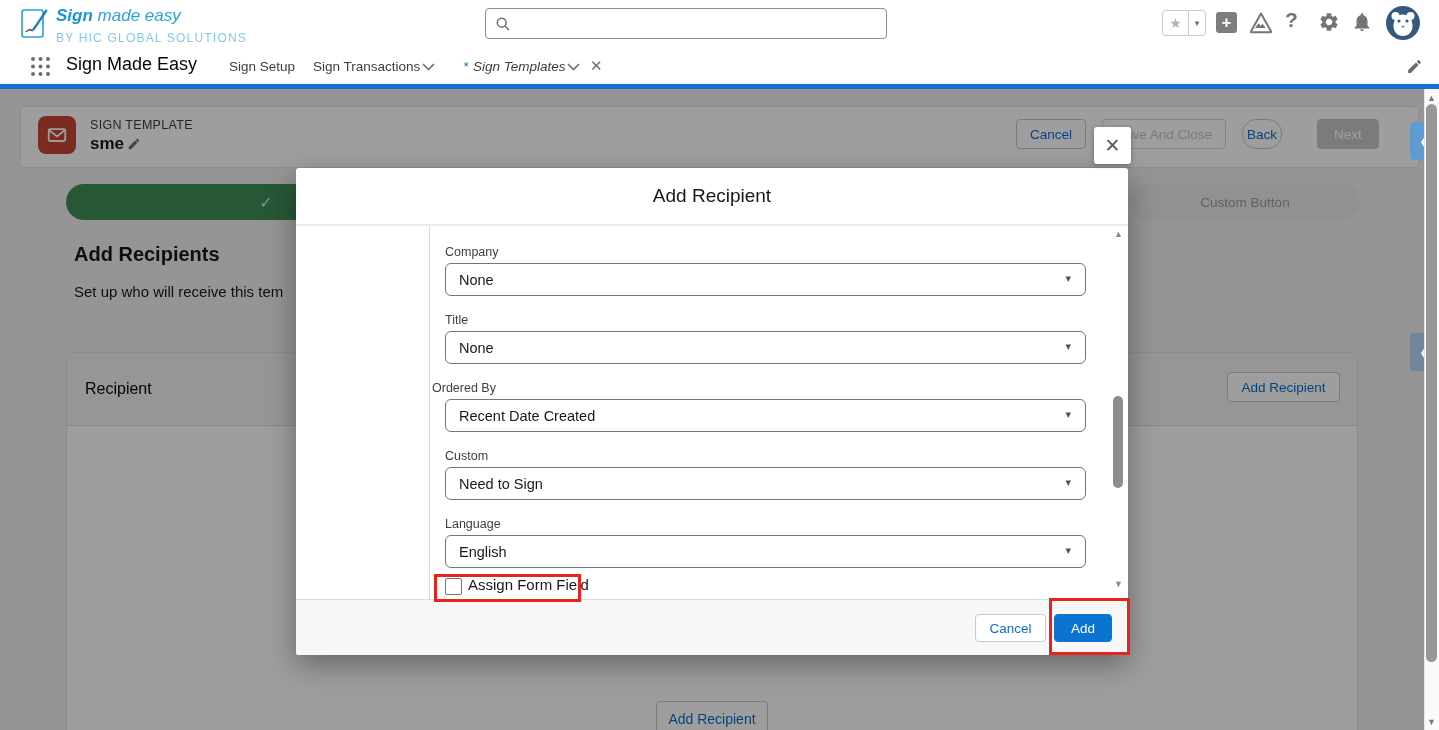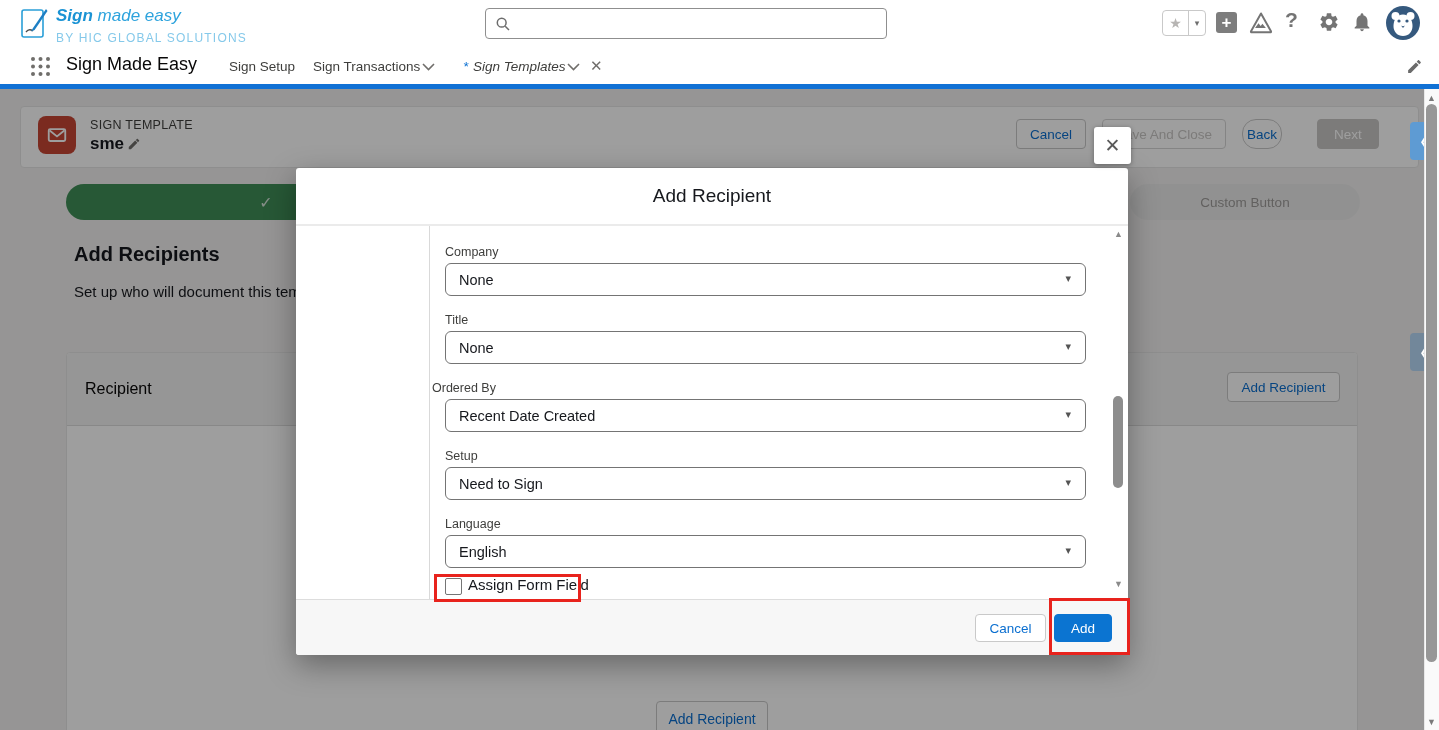--- a/index.html
+++ b/index.html
@@ -174,21 +174,21 @@
   <div class="abs btn btn-outline" style="left:1242px;top:119px;width:40px;height:30px;border-radius:14px;">Back</div>
   <div class="abs btn btn-brand-dis" style="left:1317px;top:119px;width:62px;height:30px;">Next</div>
 
   <div class="abs pill" style="left:66px;top:184px;width:400px;background:#3f8e57;display:flex;align-items:center;justify-content:center;">
     <span style="color:#d9e6dd;font-size:16px;">✓</span>
   </div>
   <div class="abs pill" style="left:470px;top:184px;width:620px;background:#3f8e57;"></div>
   <div class="abs pill" style="left:1130px;top:184px;width:230px;background:#ebebeb;color:#9e9c9a;font-size:13.5px;display:flex;align-items:center;justify-content:center;">Custom Button</div>
 
   <div class="abs" style="left:74px;top:243px;font-size:20px;font-weight:700;color:#16181d;">Add Recipients</div>
-  <div class="abs" style="left:74px;top:283px;font-size:15px;color:#16181d;">Set up who will document this tem</div>
+  <div class="abs" style="left:74px;top:283px;font-size:15px;color:#16181d;">Set up who will receive this tem</div>
 
   <div class="abs card" style="left:66px;top:352px;width:1292px;height:500px;">
     <div style="position:absolute;left:0;top:0;right:0;height:72px;background:#f2f2f2;border-bottom:1px solid #dcdcdc;border-radius:4px 4px 0 0;">
       <div style="position:absolute;left:18px;top:27px;font-size:16px;color:#080707;">Recipient</div>
       <div class="btn btn-outline" style="position:absolute;right:17px;top:19px;width:113px;height:30px;">Add Recipient</div>
     </div>
     <div class="btn btn-outline" style="position:absolute;left:calc(50% - 56px);top:348px;width:112px;height:36px;font-size:14px;">Add Recipient</div>
   </div>
 
   <div class="abs dim"></div>
@@ -216,21 +216,21 @@
       <span>None</span>
       <span class="select-caret">▾</span>
     </div>
 
     <div class="field-label" style="left:136px;top:213px;">Ordered By</div>
     <div class="select-box" style="top:231px;">
       <span>Recent Date Created</span>
       <span class="select-caret">▾</span>
     </div>
 
-    <div class="field-label" style="left:149px;top:281px;">Setup</div>
+    <div class="field-label" style="left:149px;top:281px;">Custom</div>
     <div class="select-box" style="top:299px;">
       <span>Need to Sign</span>
       <span class="select-caret">▾</span>
     </div>
 
     <div class="field-label" style="left:149px;top:349px;">Language</div>
     <div class="select-box" style="top:367px;">
       <span>English</span>
       <span class="select-caret">▾</span>
     </div>

